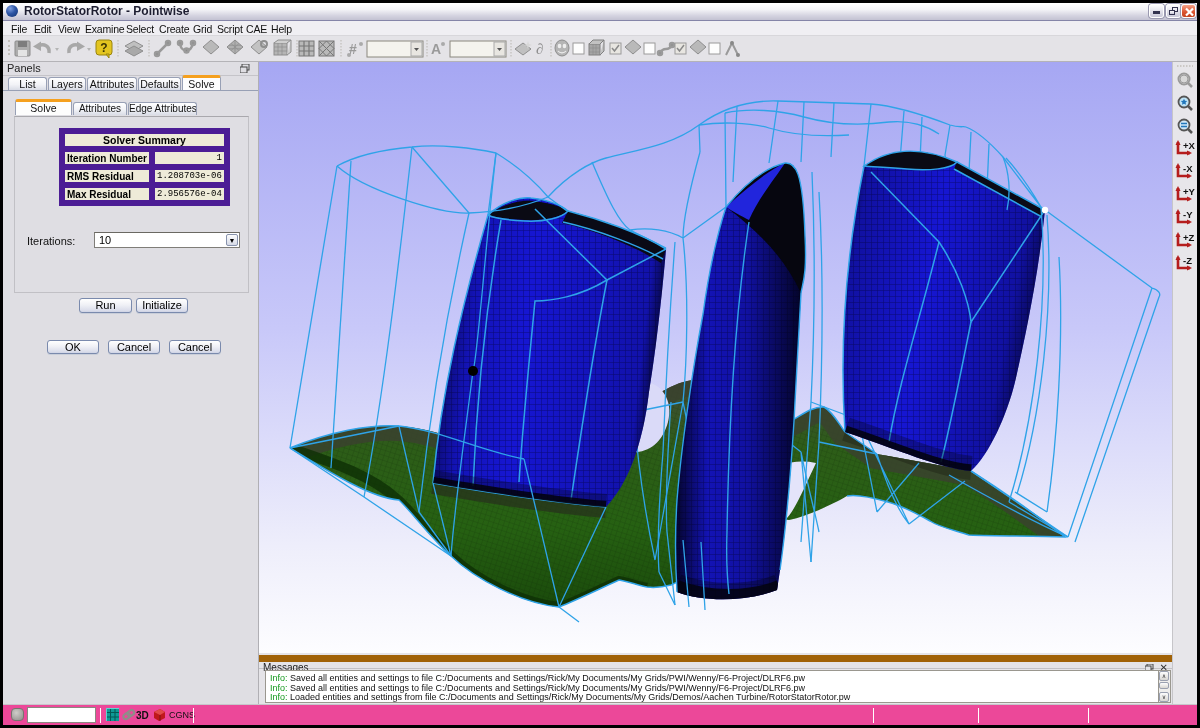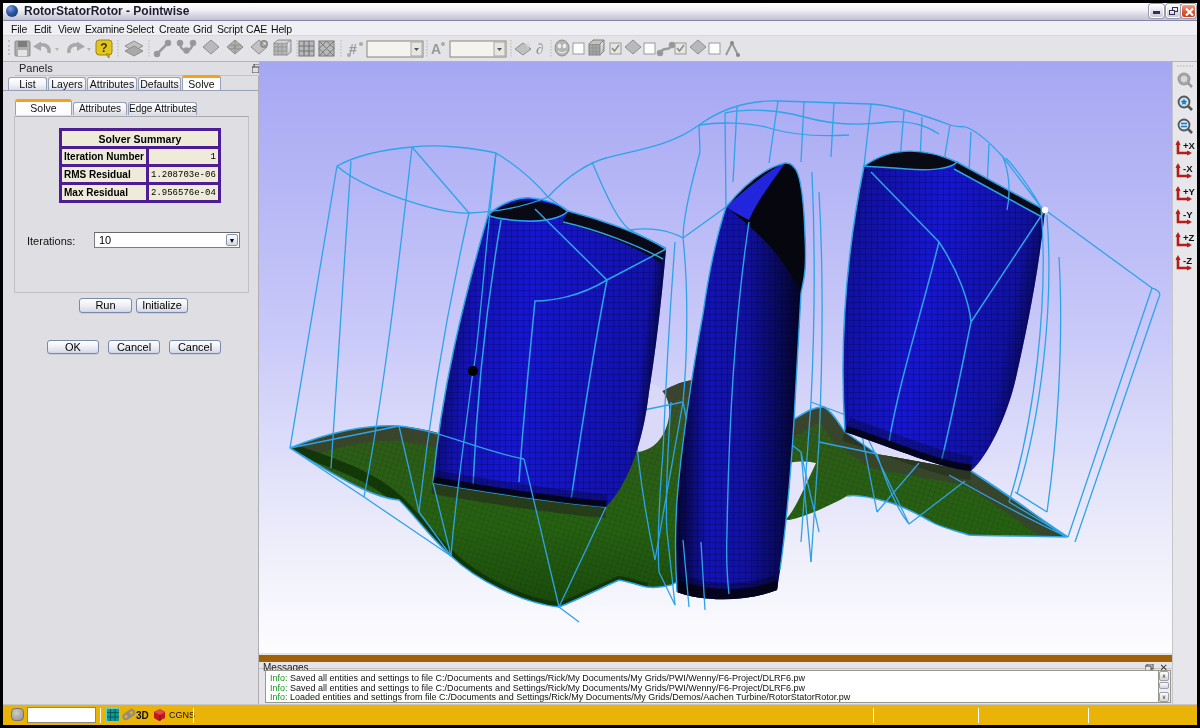--- a/index.html
+++ b/index.html
@@ -21,47 +21,47 @@
 
 #menubar { left:3px; top:21px; width:1194px; height:15px; background:#f0eff3; border-bottom:1px solid #d8d7db;}
 #menubar span { position:absolute; top:2px; font-size:10.5px; color:#111; letter-spacing:-0.2px; }
 
 
 #toolbar { left:3px; top:36px; width:1194px; height:26px; background:#e4e3e7; border-bottom:1px solid #b4b3b7; }
 .grip { position:absolute; top:4px; width:3px; height:15px; border-left:2px dotted #c2bfb9; }
 
 
 #leftpanel { left:3px; top:62px; width:256px; height:642px; background:#dfdee3; border-right:1px solid #b0afb4; }
-#paneltitle { left:0px; top:0px; width:255px; height:14px; background:#dfdee3; border-bottom:1px solid #c5c4c9; font-size:11px; color:#222; padding-left:4px;margin-left:12px; }
+#paneltitle { left:0px; top:0px; width:255px; height:14px; background:#dfdee3; border-bottom:1px solid #c5c4c9; font-size:11px; color:#222; padding-left:4px; }
 .tab { position:absolute; border:1px solid #98a0b5; border-bottom:none; border-radius:3px 3px 0 0;
   background:linear-gradient(#ffffff,#f2f3f7 55%,#d9dce6); text-align:center; font-size:10.5px; color:#111; white-space:nowrap; overflow:hidden; }
 .tab.active { background:#fdfdfd; border-top:3px solid #f5a01e; }
 #groupbox { left:11px; top:116px; width:235px; height:177px; border:1px solid #c1c0c5; border-top:1px solid #a9a8ad; background:#dfdee3; }
 table#solver { position:absolute; left:56px; top:128px; width:150px; border-collapse:collapse; background:#eeebd8; }
-table#solver td { border:3px solid #4c1d95; font-size:10px; color:#000; height:18px; padding:0 2px; white-space:nowrap; }
+table#solver td { border:6px solid #4c1d95; font-size:10px; color:#000; height:18px; padding:0 2px; white-space:nowrap; }
 .btn { position:absolute; border:1px solid #7a8aad; border-radius:3px;
   background:linear-gradient(#ffffff,#f0f1f6 45%,#d9dcea 90%,#cdd2e4); font-size:11px; color:#000; text-align:center; box-shadow:0 1px 0 #c9ced9;margin-top:32px; }
 
 
 #viewport { left:259px; top:62px; width:913px; height:591px; background:#fdfdff; }
 
 
 #righttb { left:1172px; top:62px; width:25px; height:642px; background:#e7e6ea; border-left:1px solid #c6c5c9; }
 
 
 #messages { left:259px; top:653px; width:913px; height:51px; background:#e5e4e8; }
 #msgtitle { left:0; top:2px; width:913px; height:14px; border-top:7px solid #a16207; border-bottom:1px solid #c3c2c6; font-size:10px; color:#222; padding-left:4px; background:#e5e4e8;}
 #msgbody { left:0px; top:17px; width:899px; height:33px; background:#fff; border:1px solid #9a978f; border-right:none; font-size:9px; color:#111;margin-left:6px; }
 #msgbody .ln { position:absolute; left:4px; white-space:nowrap; }
 #msgbody .info { color:#13991c; }
 #msgscroll { left:899px; top:17px; width:13px; height:33px; background:#efeeec; border:1px solid #9a978f; }
 .sbtn { position:absolute; left:0px; width:10px; height:10px; background:linear-gradient(#fdfdfd,#d8d6d2); border:1px solid #9aa0b0; border-radius:2px; font-size:6px; text-align:center; color:#333; line-height:9px;}
 
 
-#statusbar { left:3px; top:704px; width:1194px; height:21px; background:#eab308; border-top:1px solid #c7c6cb; }
+#statusbar { left:3px; top:704px; width:1194px; height:21px; background:#ec4899; border-top:1px solid #c7c6cb; }
 .vline { position:absolute; top:3px; height:15px; width:1px; background:#c2bfba; border-right:1px solid #fff; }
 </style>
 </head>
 <body>
 <div id="titlebar" class="abs"></div>
 <div class="globe abs"></div>
 <div id="titletext" class="abs">RotorStatorRotor - Pointwise</div>
 <div class="tbtn abs" style="left:1149px;">
     <div style="position:absolute;left:3px;bottom:3px;width:7px;height:3px;background:#33334f;"></div>
   </div>

